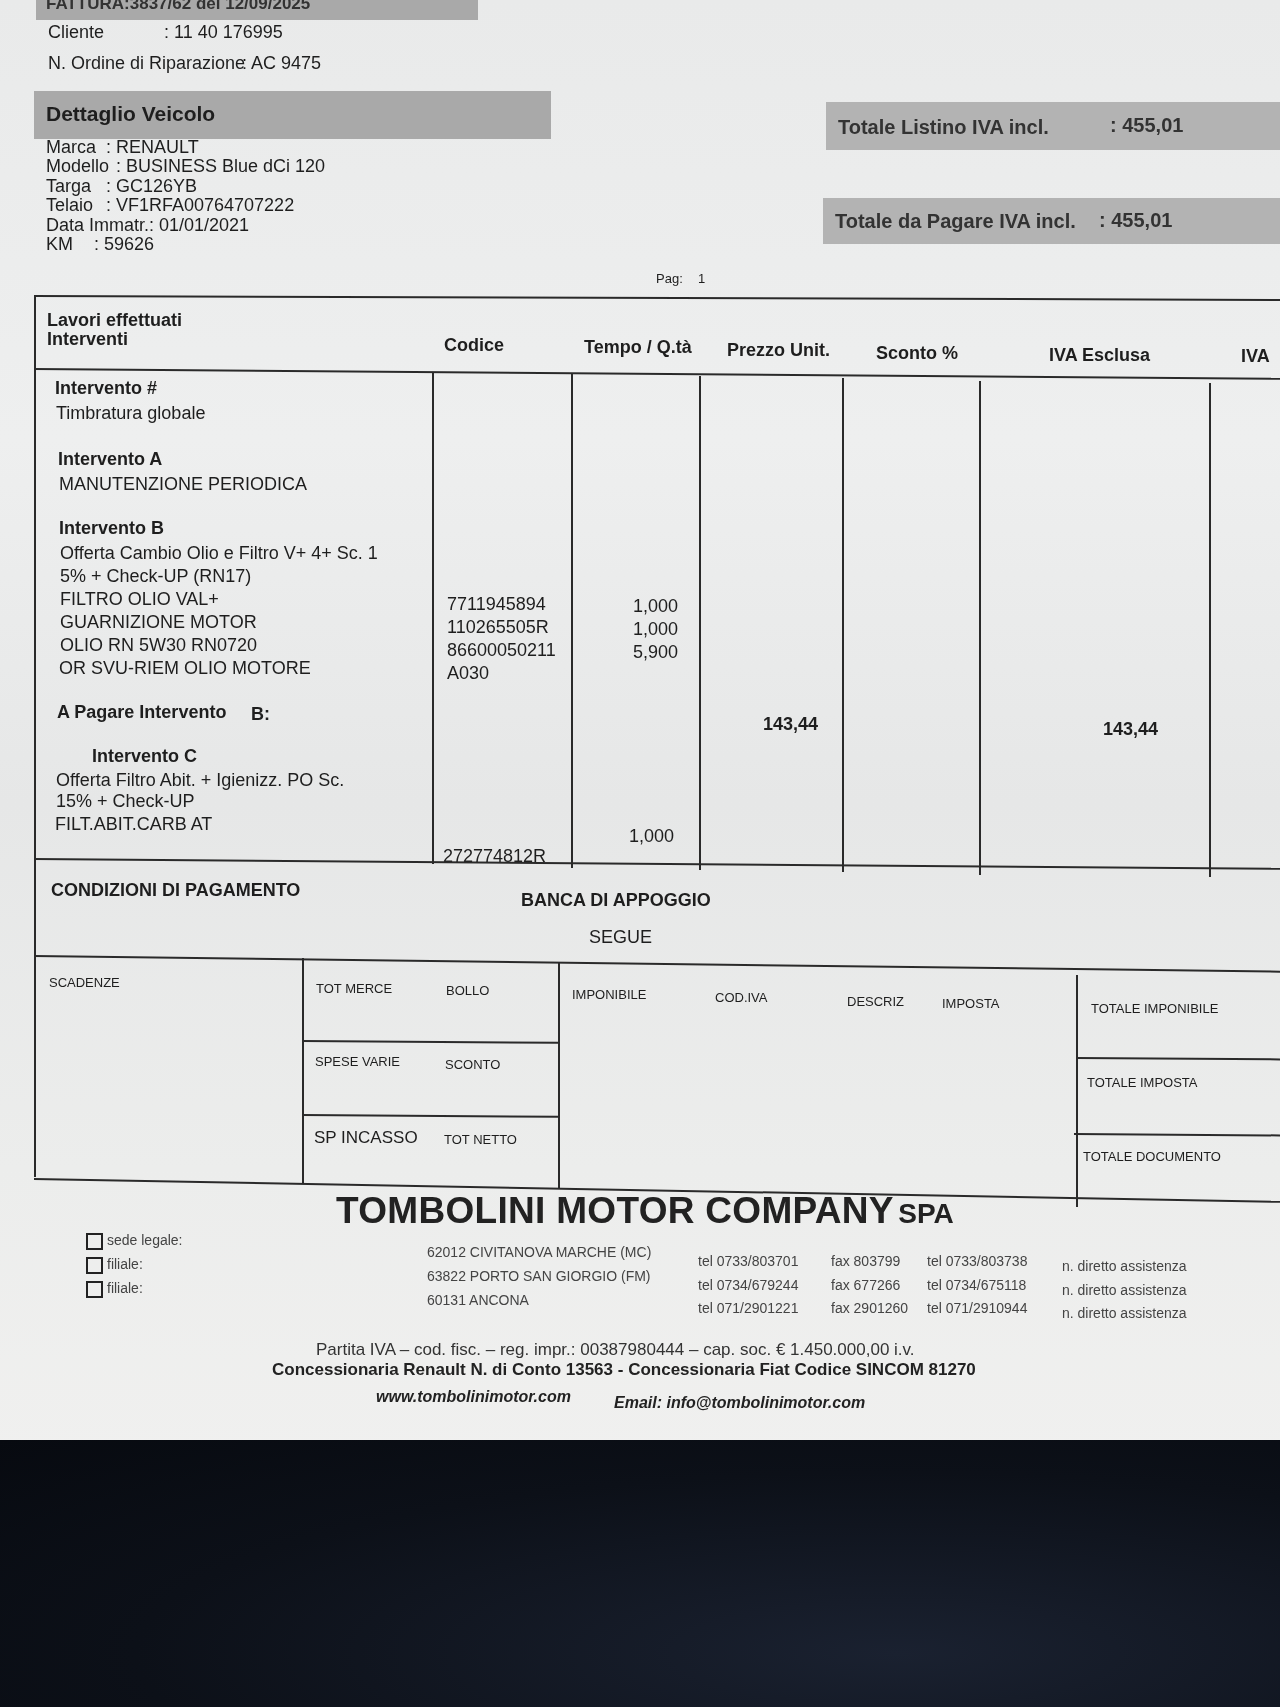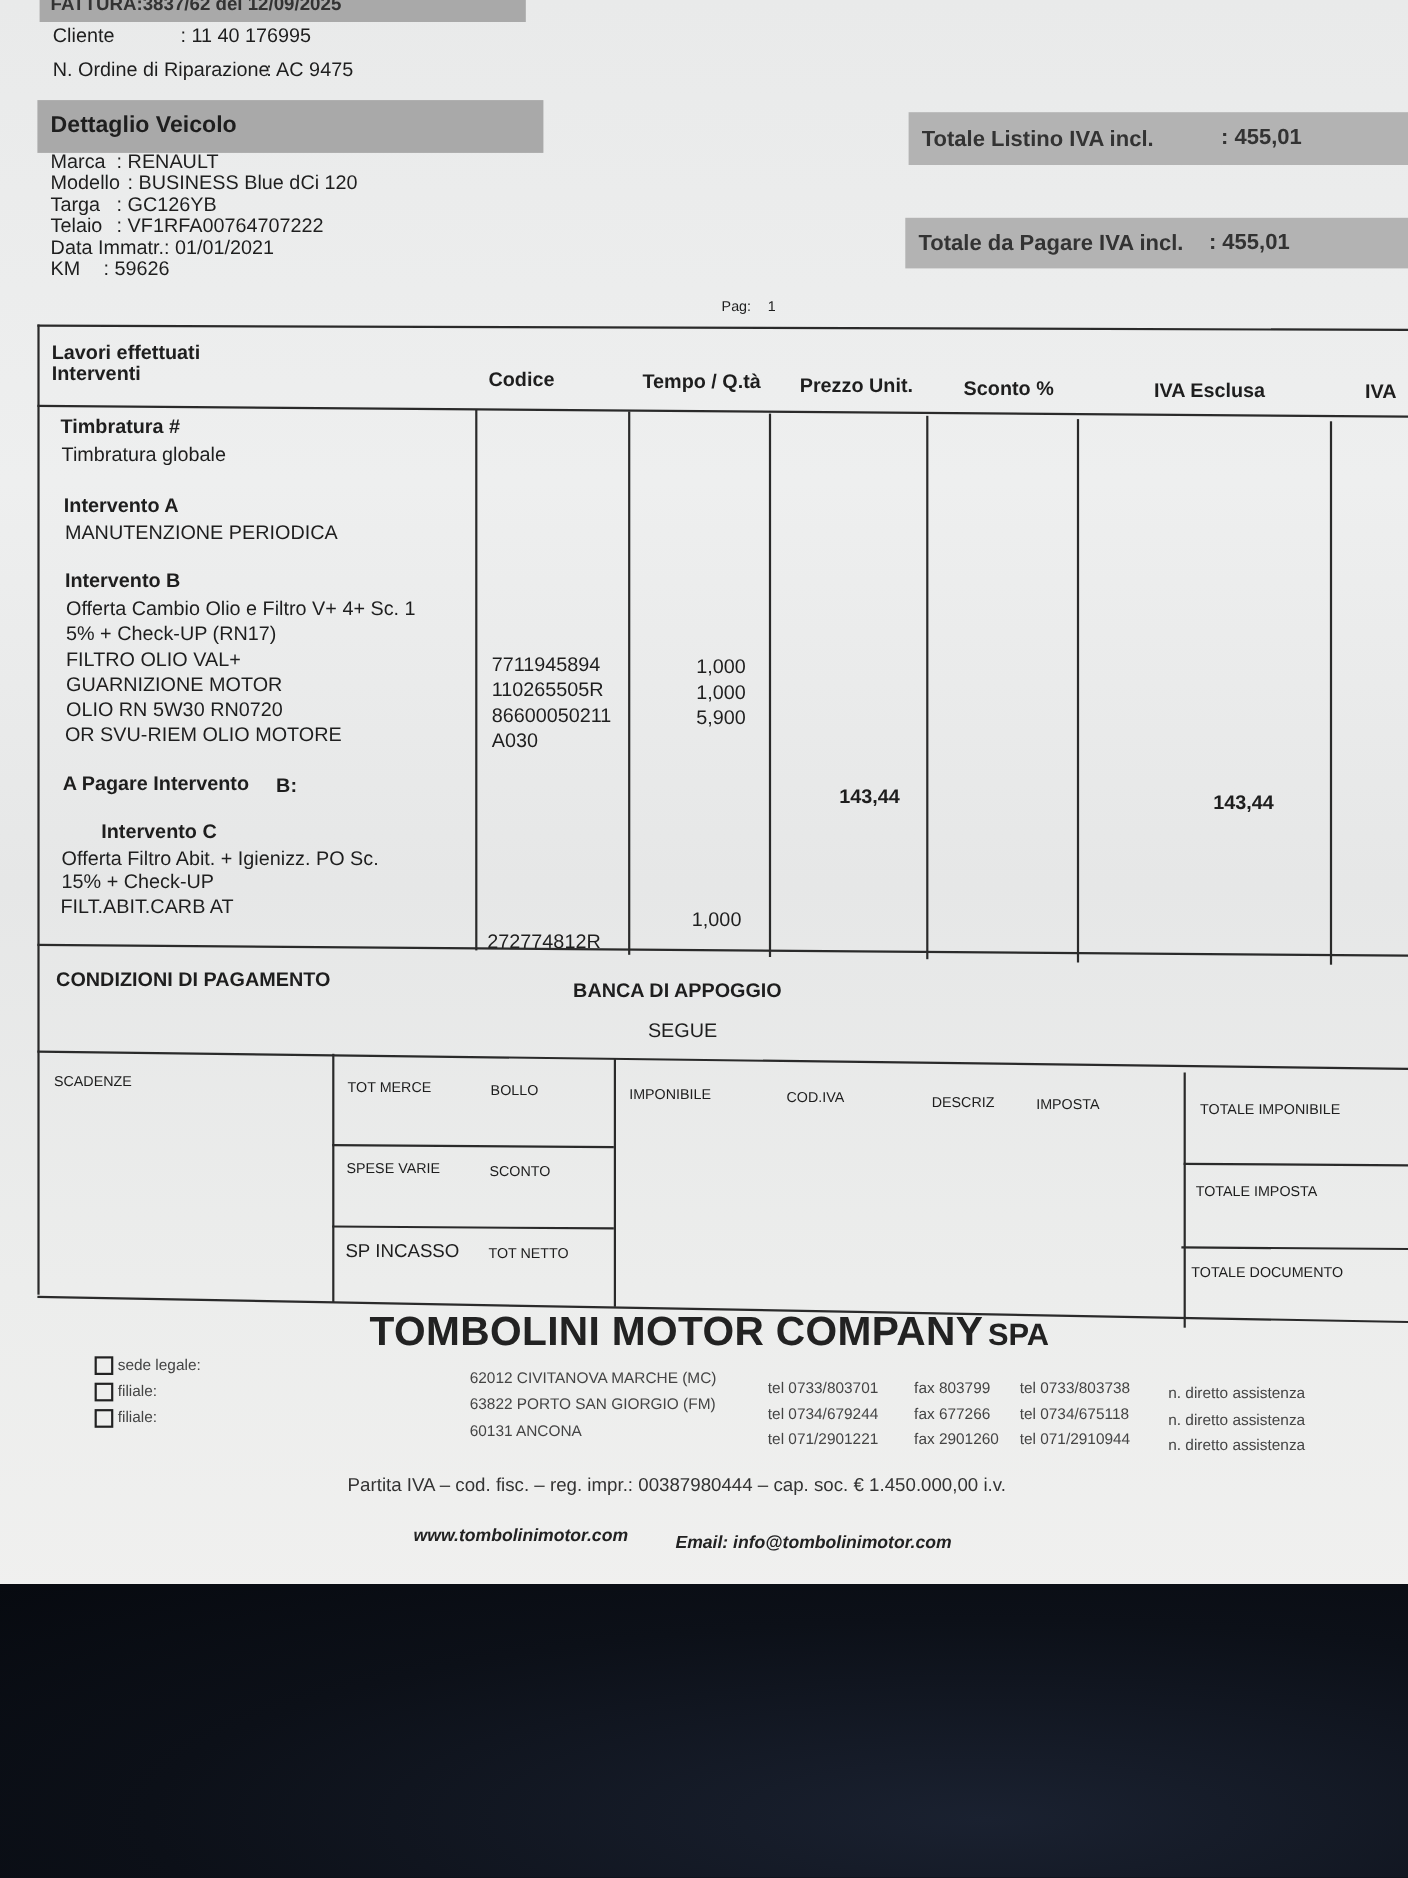--- a/index.html
+++ b/index.html
@@ -36,21 +36,21 @@
 <div class="paper">
 
   <div class="abs bar" style="left:36px; top:-8px; width:442px; height:28px;">
     <span class="abs bold" style="left:10px; top:2px; font-size:17px; color:#333;">FATTURA:3837/62 del 12/09/2025</span>
   </div>
   <span class="abs t12" style="left:48px; top:22px;">Cliente</span>
   <span class="abs t12" style="left:164px; top:22px;">: 11 40 176995</span>
   <span class="abs t12" style="left:48px; top:53px;">N. Ordine di Riparazione</span>
   <span class="abs t12" style="left:242px; top:53px;">: AC 9475</span>
 
-  <div class="abs bar" style="left:34px; top:91px; width:460px; height:48px;">
+  <div class="abs bar" style="left:34px; top:91px; width:517px; height:48px;">
     <span class="abs bold" style="left:12px; top:11px; font-size:21px; color:#1e1e1e;">Dettaglio Veicolo</span>
   </div>
   <div class="abs t12" style="left:46px; top:138px; line-height:19.4px;">
     <div><span class="lbl" style="width:60px">Marca</span><span>: RENAULT</span></div>
     <div><span class="lbl" style="width:70px">Modello</span><span>: BUSINESS Blue dCi 120</span></div>
     <div><span class="lbl" style="width:60px">Targa</span><span>: GC126YB</span></div>
     <div><span class="lbl" style="width:60px">Telaio</span><span>: VF1RFA00764707222</span></div>
     <div><span>Data Immatr.</span><span>: 01/01/2021</span></div>
     <div><span class="lbl" style="width:48px">KM</span><span>: 59626</span></div>
   </div>
@@ -80,21 +80,21 @@
   <span class="abs bold t12" style="left:1049px; top:345px;">IVA Esclusa</span>
   <span class="abs bold t12" style="left:1241px; top:346px;">IVA</span>
 
   <div class="line-v" style="left:432px; top:372px; height:492px;"></div>
   <div class="line-v" style="left:571px; top:374px; height:494px;"></div>
   <div class="line-v" style="left:699px; top:376px; height:494px;"></div>
   <div class="line-v" style="left:842px; top:378px; height:494px;"></div>
   <div class="line-v" style="left:979px; top:381px; height:494px;"></div>
   <div class="line-v" style="left:1209px; top:383px; height:494px;"></div>
 
-  <span class="abs bold t12" style="left:55px; top:378px;">Timbratura #</span>
+  <span class="abs bold t12" style="left:55px; top:378px;">Intervento #</span>
   <span class="abs t12" style="left:56px; top:403px;">Timbratura globale</span>
 
   <span class="abs bold t12" style="left:58px; top:449px;">Intervento A</span>
   <span class="abs t12" style="left:59px; top:474px;">MANUTENZIONE PERIODICA</span>
 
   <span class="abs bold t12" style="left:59px; top:518px;">Intervento B</span>
   <span class="abs t12" style="left:60px; top:543px;text-align:center;">Offerta Cambio Olio e Filtro V+ 4+ Sc. 1</span>
   <span class="abs t12" style="left:60px; top:566px;">5% + Check-UP (RN17)</span>
 
   <span class="abs t12" style="left:60px; top:589px;">FILTRO OLIO VAL+</span>
@@ -188,17 +188,18 @@
     <div>tel 0734/675118</div>
     <div>tel 071/2910944</div>
   </div>
   <div class="abs foot" style="left:1062px; top:1255px; line-height:23.5px;">
     <div>n. diretto assistenza</div>
     <div>n. diretto assistenza</div>
     <div>n. diretto assistenza</div>
   </div>
 
   <div class="abs" style="left:316px; top:1340px; font-size:17px; color:#333;">Partita IVA – cod. fisc. – reg. impr.: 00387980444 – cap. soc. € 1.450.000,00 i.v.</div>
+  <div class="abs bold" style="left:272px; top:1360px; font-size:17px; color:#222;">Concessionaria Renault N. di Conto 13563 - Concessionaria Fiat Codice SINCOM 81270</div>
   <div class="abs bold" style="left:376px; top:1388px; font-size:16px; font-style:italic; color:#222;">www.tombolinimotor.com</div>
   <div class="abs bold" style="left:614px; top:1394px; font-size:16px; font-style:italic; color:#222;">Email: info@tombolinimotor.com</div>
 </div>
 
 <div class="dark-bg"></div>
 
 </body></html>

